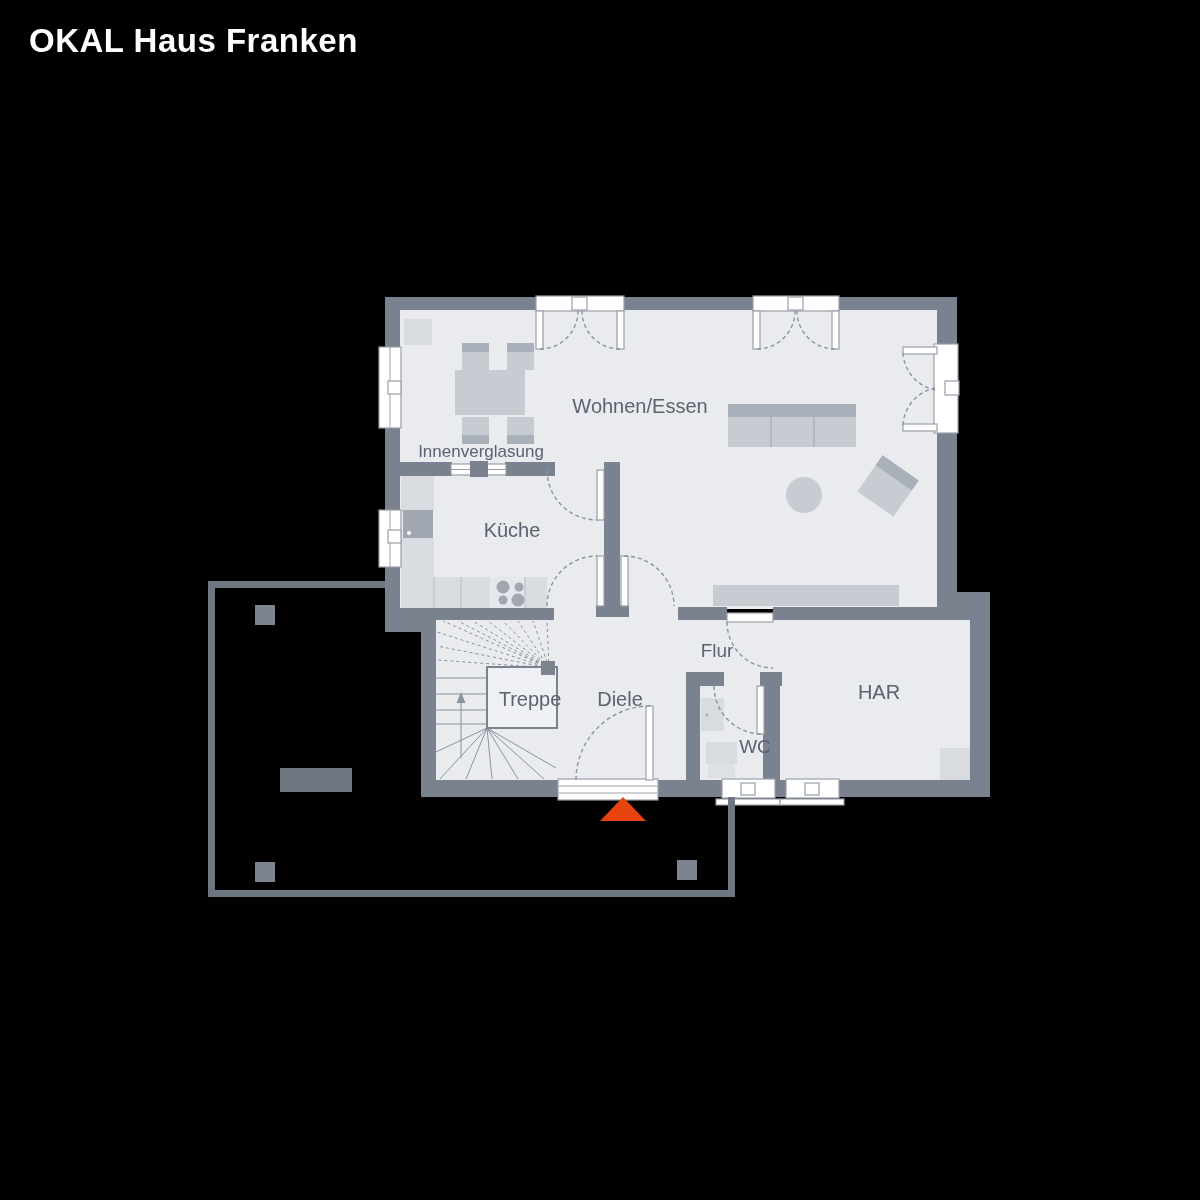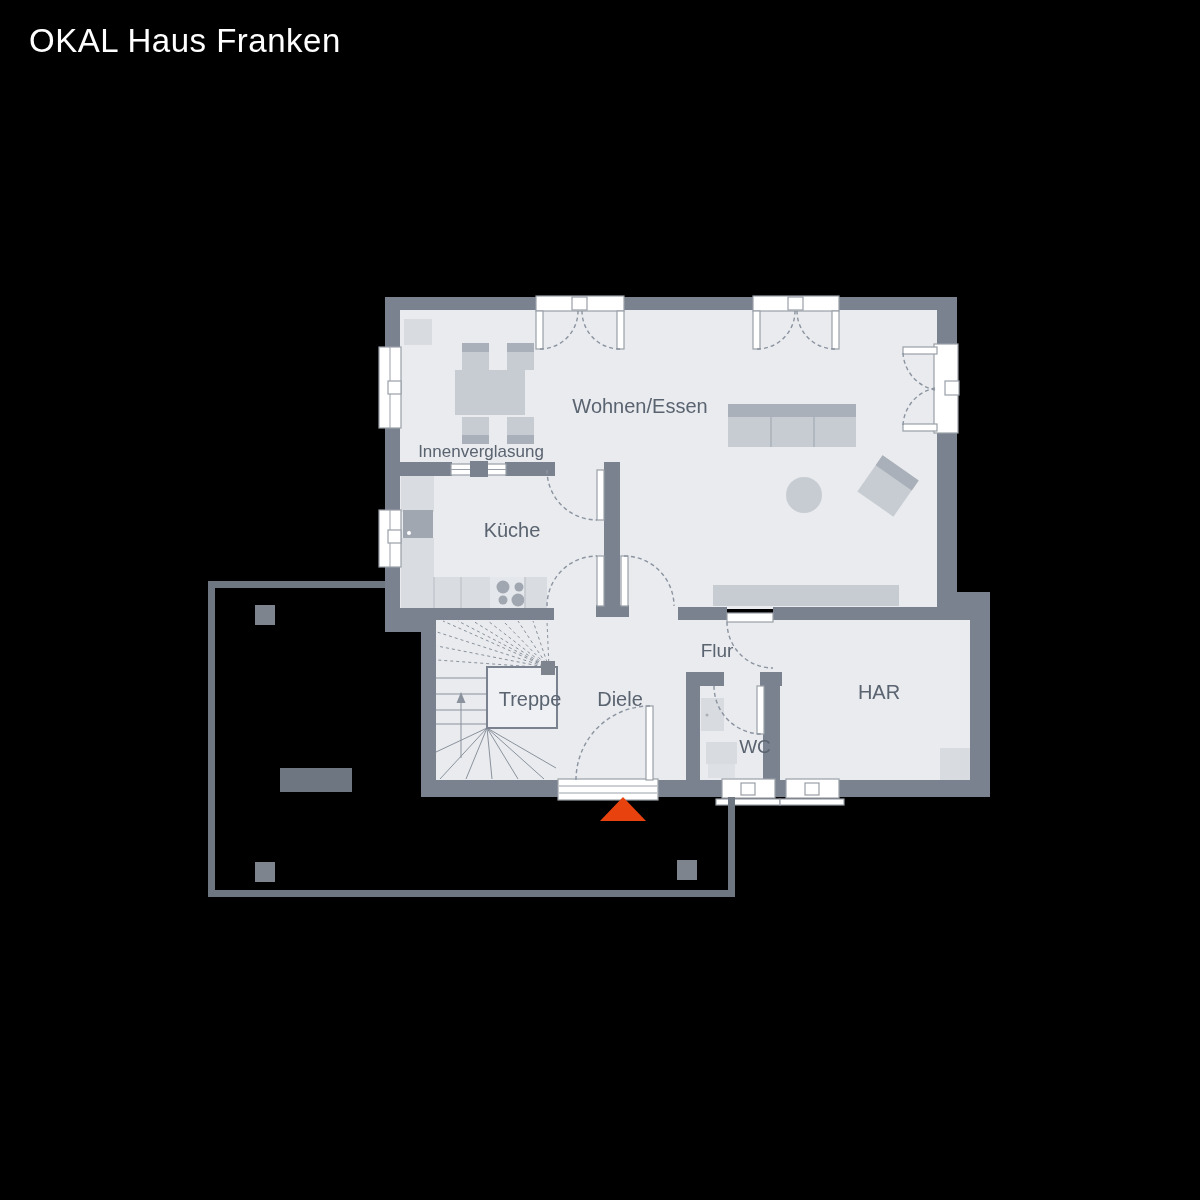--- a/index.html
+++ b/index.html
@@ -1,19 +1,19 @@
 <!DOCTYPE html>
 <html style="--background: #000000; --title-text: #ffffff; --wall: #79828e; --floor: #e9ebee; --furniture: #c7ccd3; --furniture-dark: #a9b0b9; --counter: #d9dce1; --appliance: #a0a7b0; --equipment: #d8dbdf; --frame: #9aa0a9; --arc: #8b94a0; --stair-line: #8a929d; --landing: #eef0f3; --text: #5a6370; --accent: #e8430e; --terrace: #6e7681; --post: #7d848e;"><head>
 <meta charset="utf-8">
 <style>
   html,body{margin:0;padding:0;}
   body{width:1200px;height:1200px;background:var(--background,#000);overflow:hidden;
        font-family:"Liberation Sans",sans-serif;position:relative;}
   .page-title{position:absolute;left:29px;top:22px;color:var(--title-text,#fff);
-       font-size:33px;font-weight:400;letter-spacing:.5px;}
+       font-size:33px;font-weight:700;letter-spacing:.5px;}
   svg{position:absolute;left:0;top:0;}
   .wall{fill:var(--wall);}
   .floor{fill:var(--floor);}
   .furn{fill:var(--furniture);}
   .furnd{fill:var(--furniture-dark);}
   .counter{fill:var(--counter);}
   .appl{fill:var(--appliance);}
   .equip{fill:var(--equipment);}
   .win{fill:#ffffff;stroke:var(--frame);stroke-width:1.2;}
   .thin{stroke:var(--frame);stroke-width:1;fill:none;}

